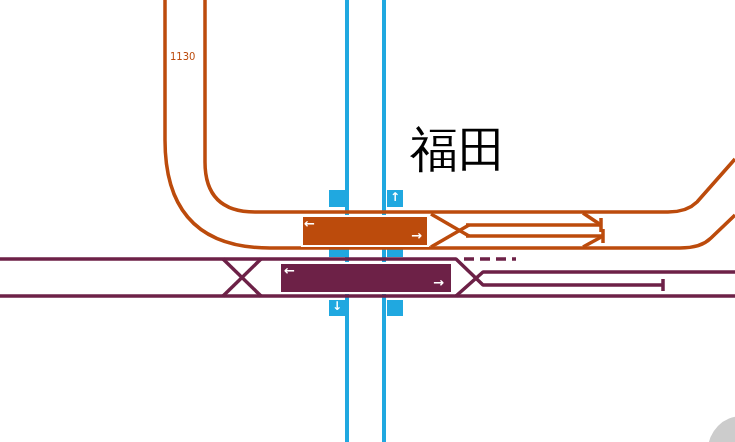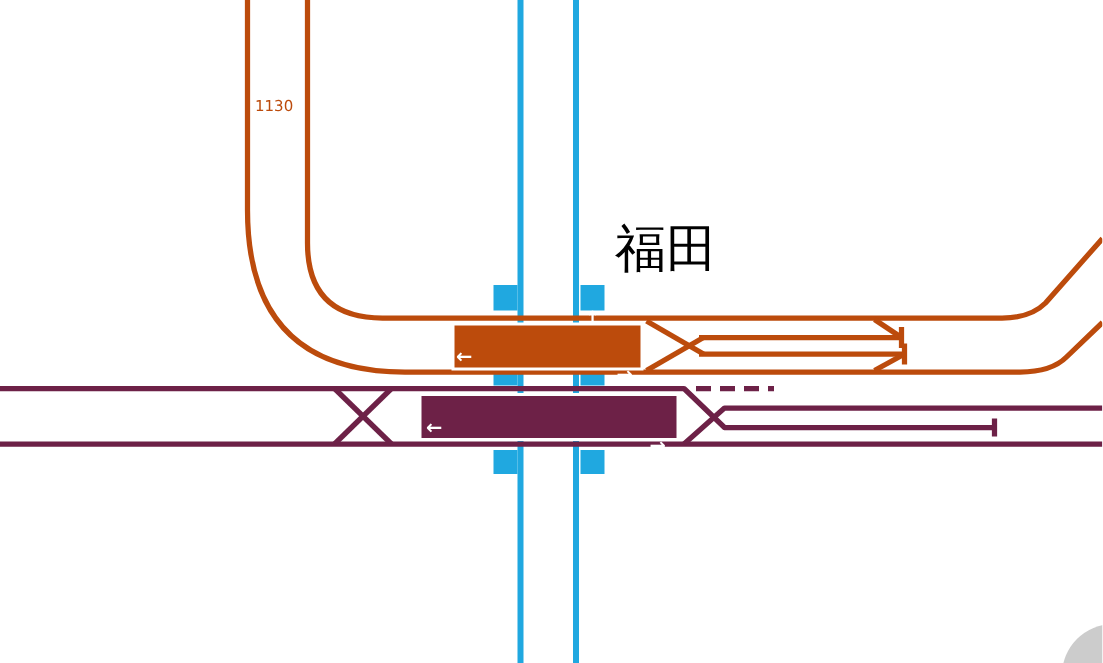--- a/index.html
+++ b/index.html
@@ -1,23 +1,23 @@
 <!DOCTYPE html>
 <html><head>
 <meta charset="utf-8">
 <style>
   html,body { margin:0; padding:0; background:#fff; }
   .stage {
     position:relative; width:735px; height:442px; overflow:hidden;
     background:#ffffff; font-family:"DejaVu Sans", sans-serif;
   }
   .stage svg { position:absolute; left:0; top:0; }
-  .label { position:absolute; white-space:nowrap;margin-top:15px; }
+  .label { position:absolute; white-space:nowrap; }
   .station-name {
-    left:410px; top:133px; font-size:34px; line-height:1.1; color:#000;
+    left:410px; top:123px; font-size:48px; line-height:1.1; color:#000;
     text-shadow:0 0 2px #fff, 0 0 3px #fff, 0 0 4px #fff;
   }
   .chainage { left:170px; top:51px; font-size:10px; }
   .arrow { font-size:13px; font-weight:bold; color:#fff; }
   .arrow-sq { width:16px; text-align:center; font-size:12px; }
   .a-orange-left  { left:304px; top:216px; }
   .a-orange-right { left:411px; top:228px; }
   .a-purple-left  { left:284px; top:263px; }
   .a-purple-right { left:433px; top:275px; }
   .a-blue-up   { left:387px; top:190px; }

